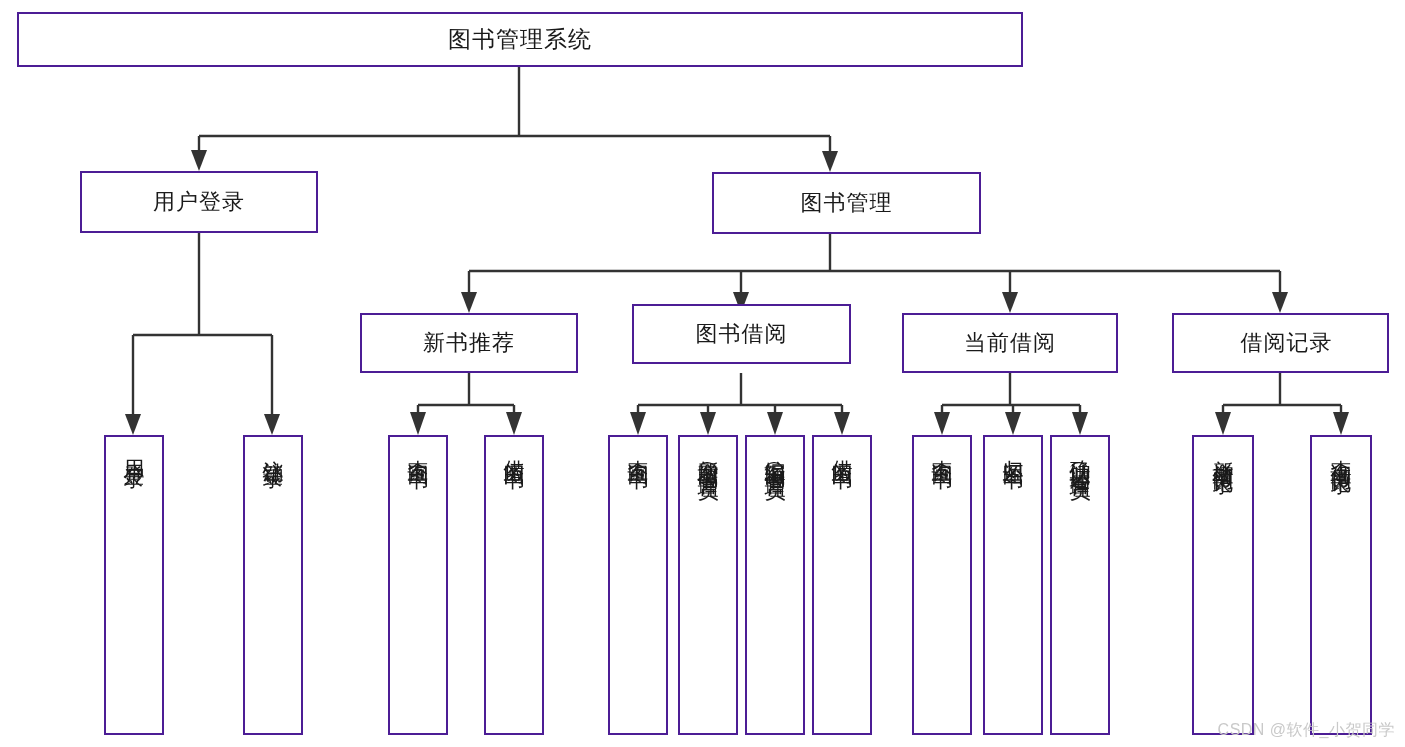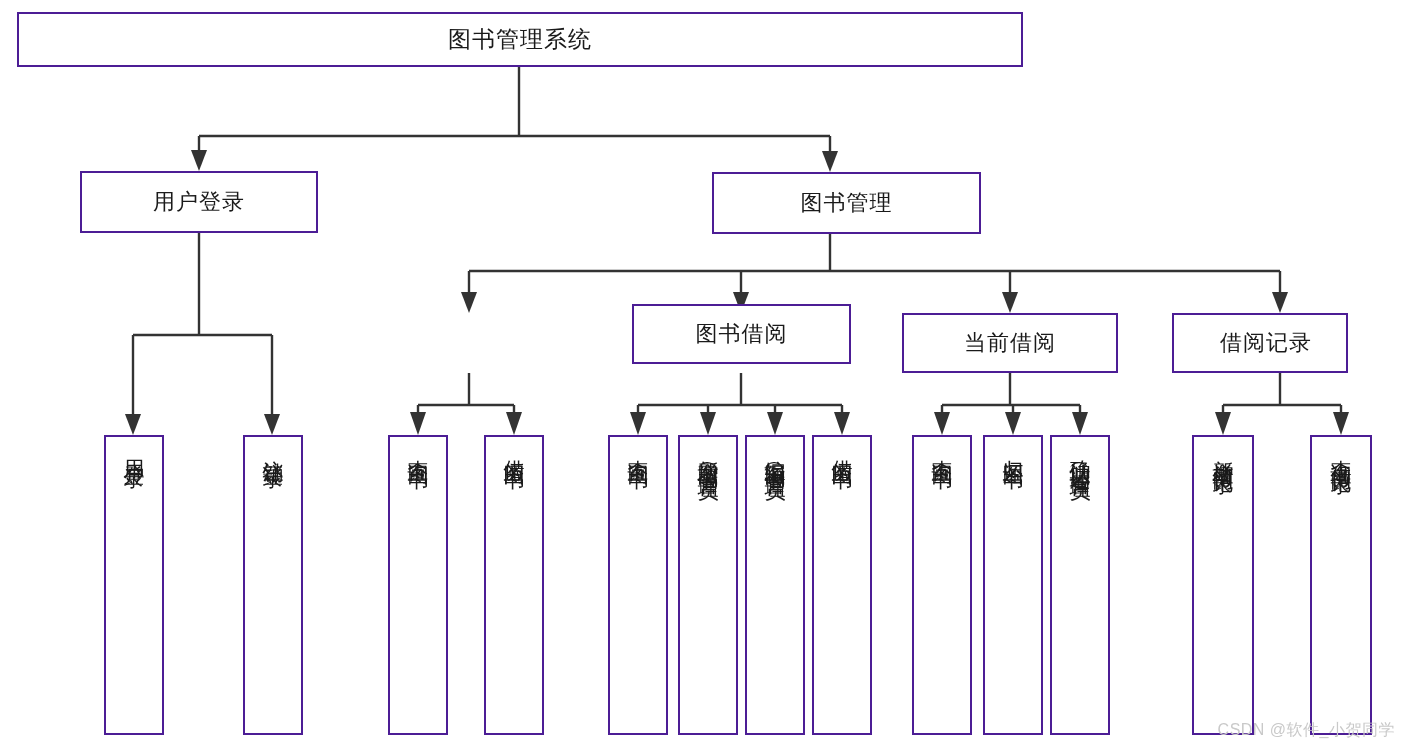--- a/index.html
+++ b/index.html
@@ -149,30 +149,33 @@
   </div>
 
   <div class="node horiz" style="left:80px; top:171px; width:238px; height:62px;">
     <span>用户登录</span>
   </div>
 
   <div class="node horiz" style="left:712px; top:172px; width:269px; height:62px;">
     <span>图书管理</span>
   </div>
 
+  <div class="node horiz" style="left:360px; top:313px; width:218px; height:60px;">
+    <span>新书推荐</span>
+  </div>
 
   <div class="node horiz" style="left:632px; top:304px; width:219px; height:60px;">
     <span>图书借阅</span>
   </div>
 
   <div class="node horiz" style="left:902px; top:313px; width:216px; height:60px;">
     <span>当前借阅</span>
   </div>
 
-  <div class="node horiz" style="left:1172px; top:313px; width:176px; height:60px;padding-left:12px;">
+  <div class="node horiz" style="left:1172px; top:313px; width:217px; height:60px;padding-left:12px;">
     <span>借阅记录</span>
   </div>
 
   <div class="node vert" style="left:104px; top:435px; width:60px; height:300px;">
     <span class="vlabel">用户登录</span>
   </div>
 
   <div class="node vert" style="left:243px; top:435px; width:60px; height:300px;">
     <span class="vlabel">注销登录</span>
   </div>

